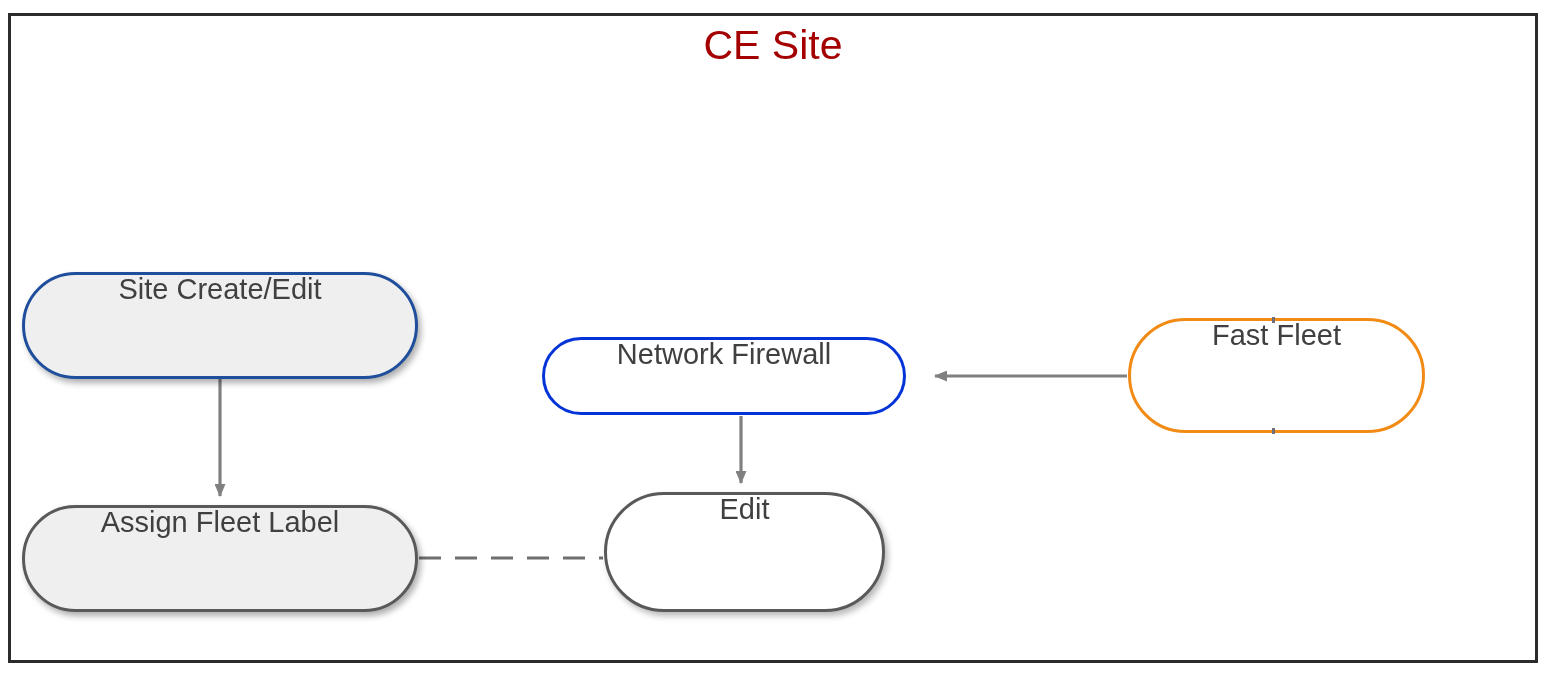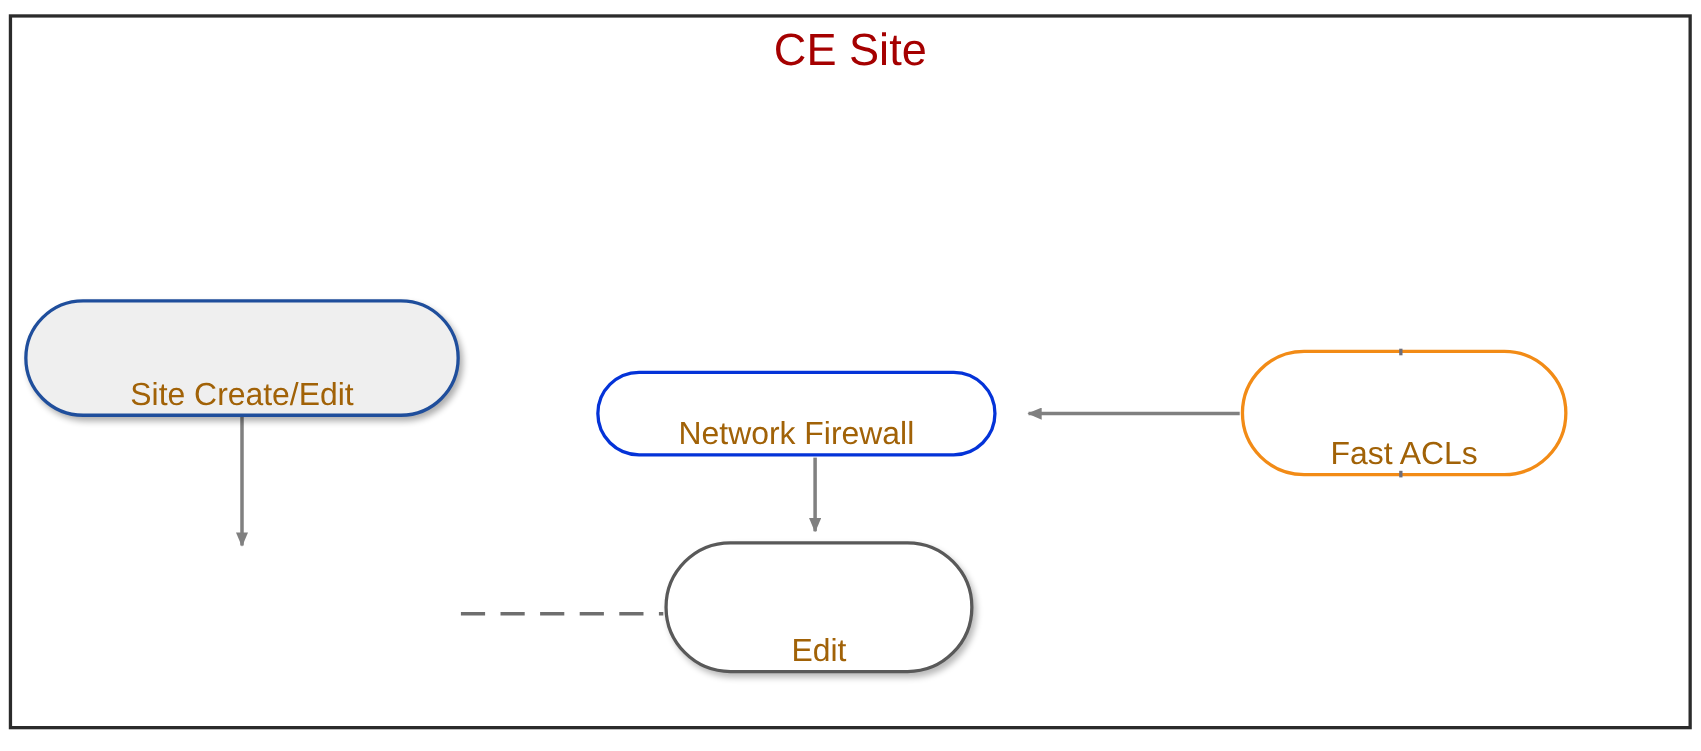--- a/index.html
+++ b/index.html
@@ -46,23 +46,23 @@
     top: 0;
     width: 1546px;
     height: 683px;
     pointer-events: none;
   }
   
   .node {
     position: absolute;
     box-sizing: border-box;
     display: flex;
-    align-items: flex-end;
+    align-items: flex-start;
     justify-content: center;
-    color: #a16207;
+    color: #404040;
     font-size: 29px;
     line-height: 1;
     white-space: nowrap;
     background: #ffffff;
   }
   .node .label {
     display: block;
     padding-bottom: 2px;
   }
 
@@ -160,28 +160,31 @@
 
     <g>
       <line x1="1127" y1="376" x2="935" y2="376" stroke="#808080" stroke-width="3.2" marker-end="url(#arrowhead-lg)"></line>
     </g>
   </svg>
 
   <div class="node" id="node-site-create-edit">
     <span class="label">Site Create/Edit</span>
   </div>
 
+  <div class="node" id="node-assign-fleet-label">
+    <span class="label">Assign Fleet Label</span>
+  </div>
 
   <div class="node" id="node-network-firewall">
     <span class="label">Network Firewall</span>
   </div>
 
   <div class="node" id="node-fleet">
     <span class="label">Edit</span>
   </div>
 
   <div class="node" id="node-fast-acls">
-    <span class="label">Fast ACLs</span>
+    <span class="label">Fast Fleet</span>
     <span class="tick" style="left:141px; top:-4px;"></span>
     <span class="tick" style="left:141px; bottom:-4px;"></span>
   </div>
 
 </div>
 
 </body></html>

